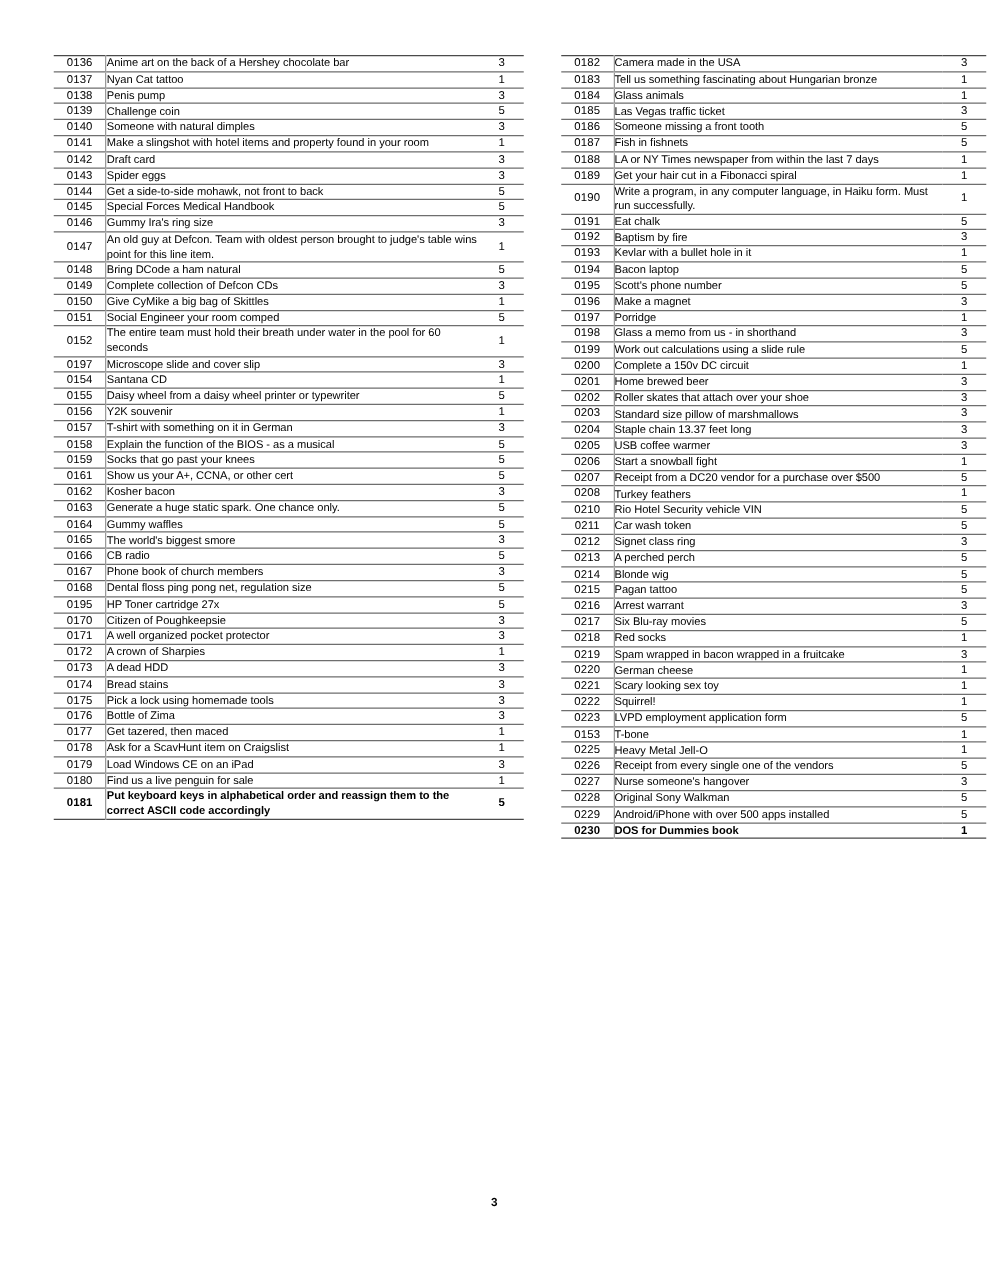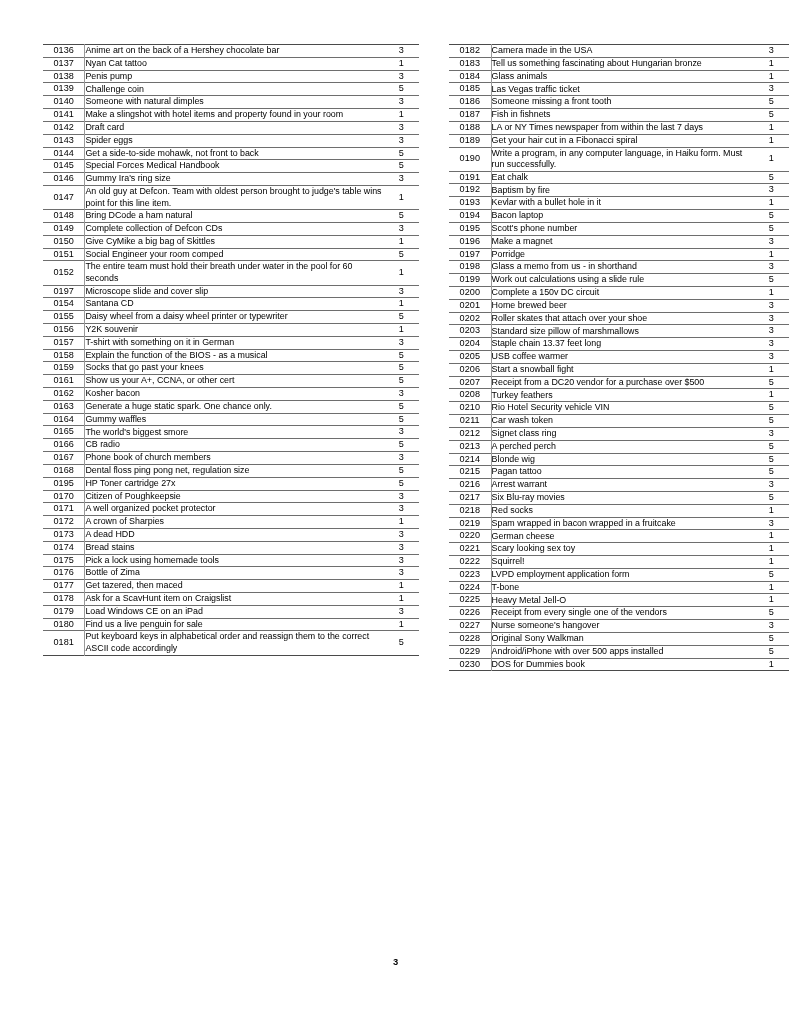--- a/index.html
+++ b/index.html
@@ -48,20 +48,21 @@
     font-size: 8.9px;
   }
   table.scav tr {
     border-top: 1px solid #6e6e6e;
   }
   table.scav tr:first-child {
     border-top: 1.2px solid #4a4a4a;
   }
   table.scav tr:last-child {
     border-bottom: 1.2px solid #4a4a4a;
+    font-weight: bold;
   }
   table.scav td {
     padding: 0;
     vertical-align: middle;
     line-height: 1.30;
   }
   td.c-id {
     width: 40px;
     text-align: center;
     font-size: 9.1px;
@@ -535,21 +536,21 @@
               <td class="c-id">0222</td>
               <td class="c-desc">Squirrel!</td>
               <td class="c-pts">1</td>
             </tr>
             <tr>
               <td class="c-id">0223</td>
               <td class="c-desc">LVPD employment application form</td>
               <td class="c-pts">5</td>
             </tr>
             <tr>
-              <td class="c-id">0224</td>
+              <td class="c-id">0153</td>
               <td class="c-desc">T-bone</td>
               <td class="c-pts">1</td>
             </tr>
             <tr>
               <td class="c-id">0225</td>
               <td class="c-desc">Heavy Metal Jell-O</td>
               <td class="c-pts">1</td>
             </tr>
             <tr>
               <td class="c-id">0226</td>

